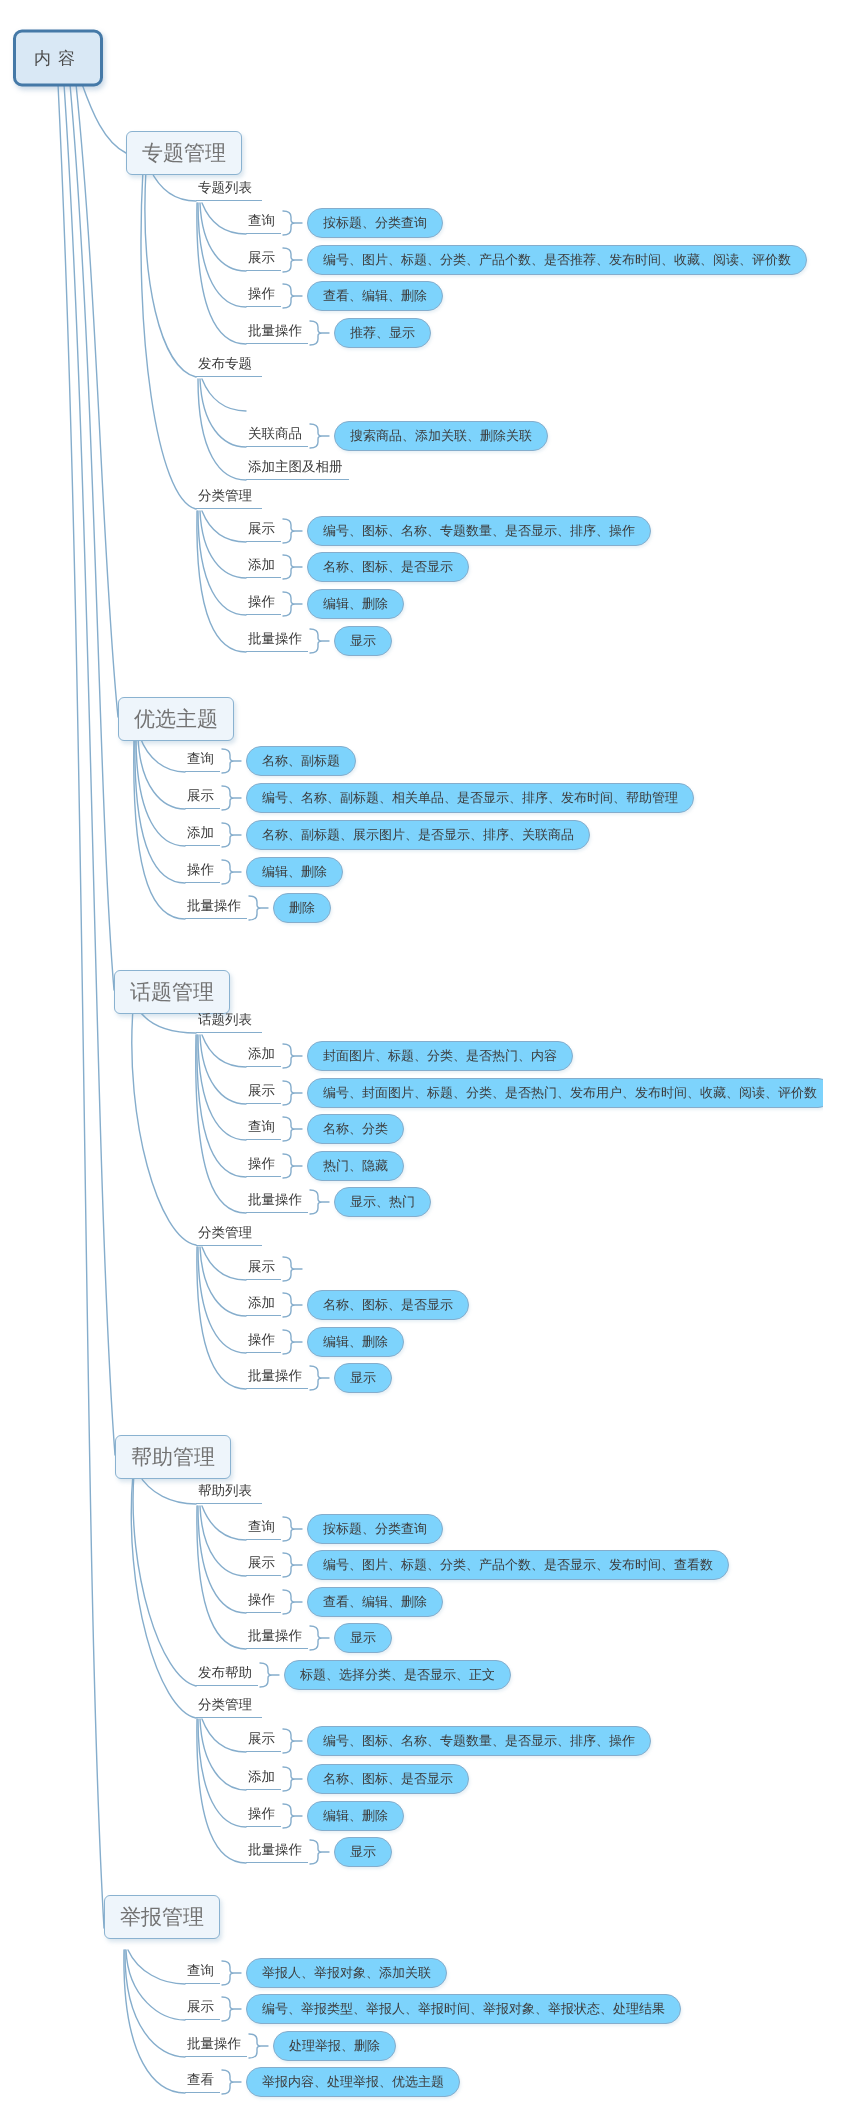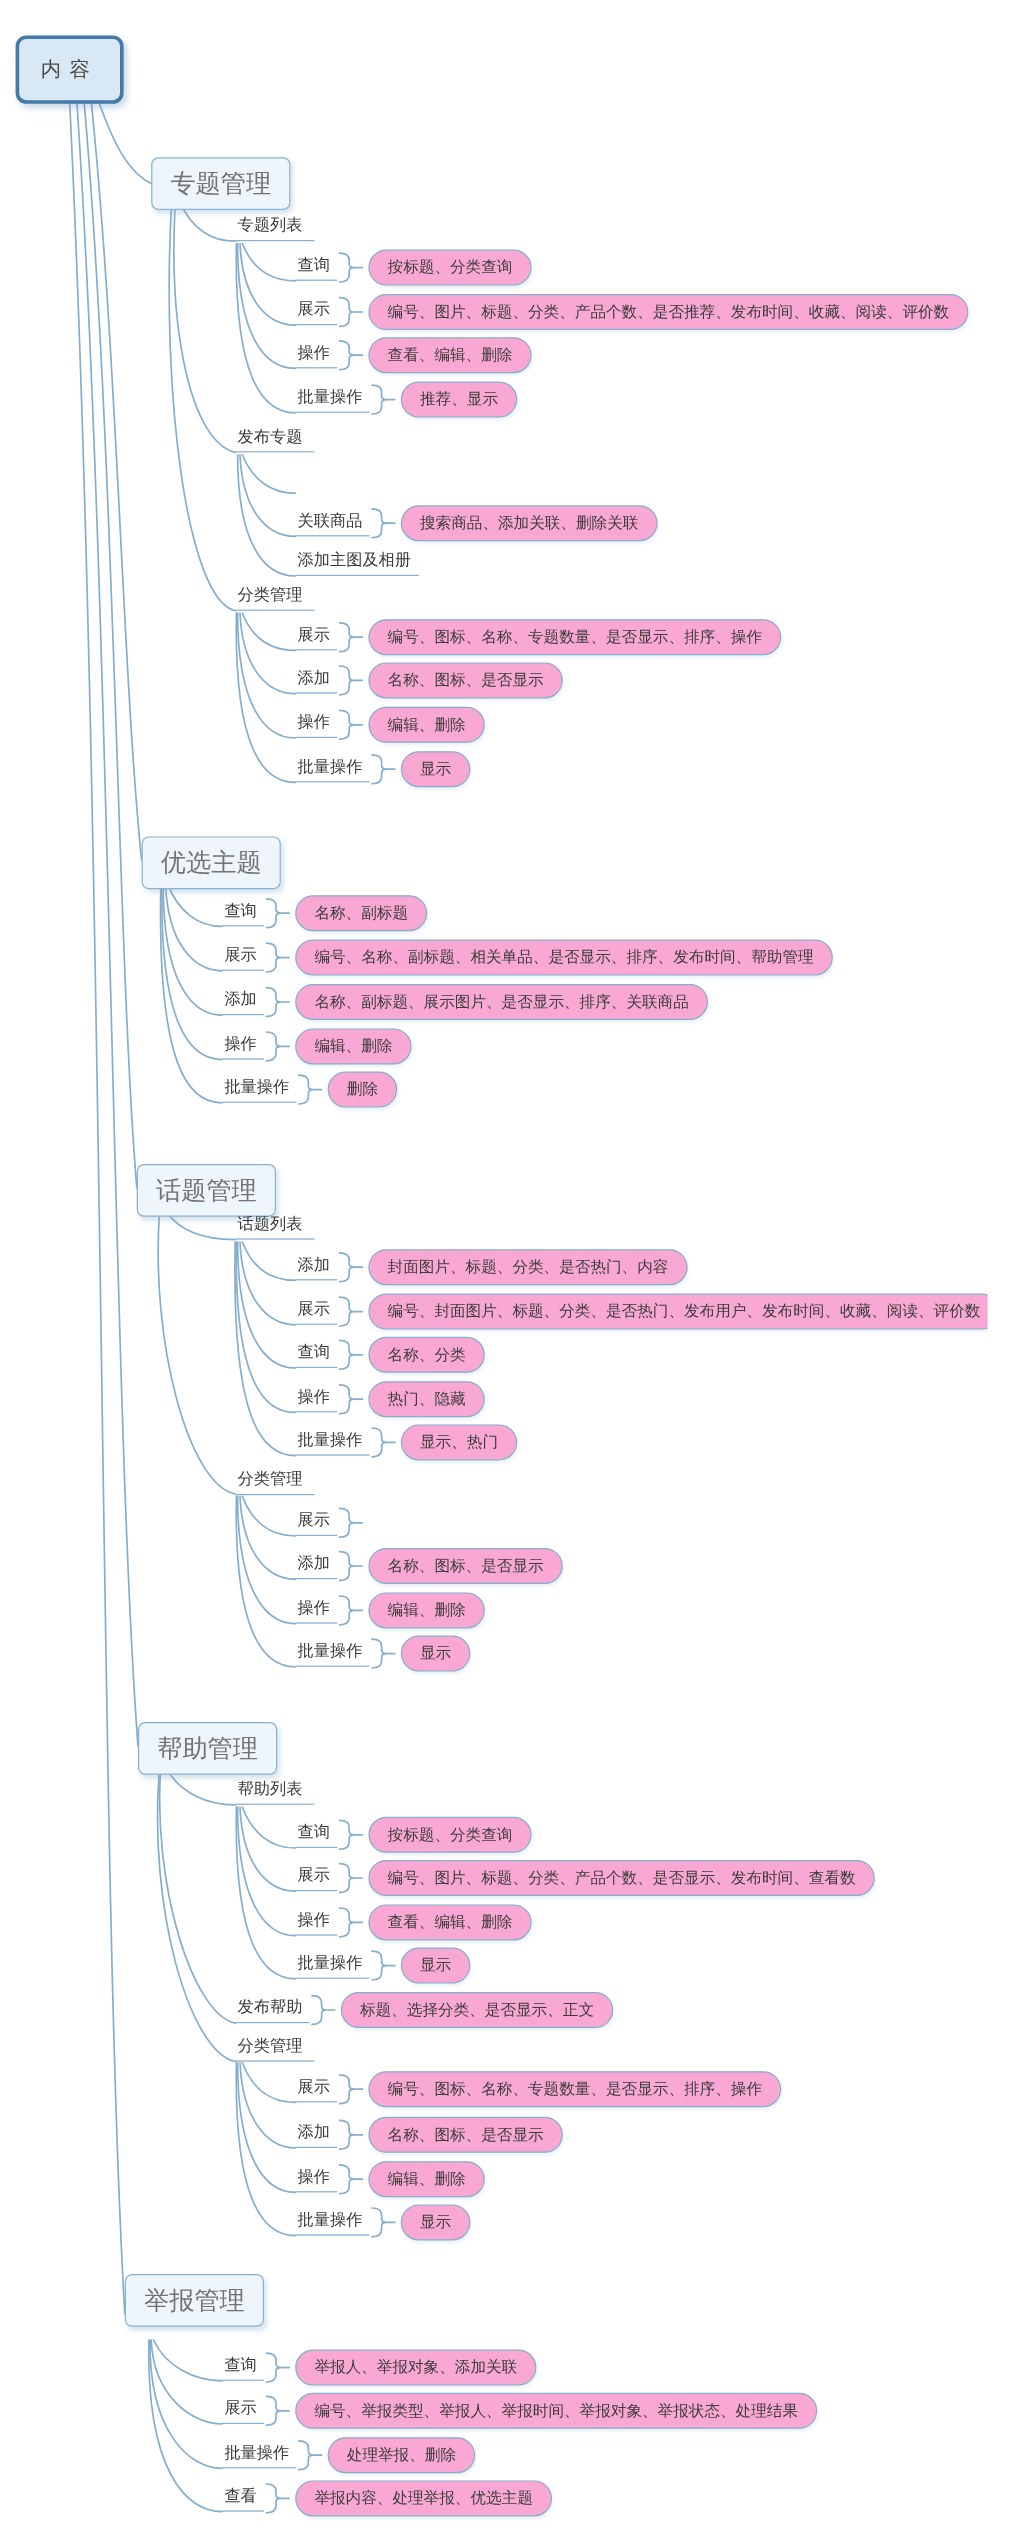--- a/index.html
+++ b/index.html
@@ -18,21 +18,21 @@
     background:#eef5fb;border:1.5px solid #8ab2d0;border-radius:6px;
     padding:7px 15px;font-size:21px;color:#737373;
     box-shadow:2px 3px 4px rgba(120,160,195,.28);
   }
   .glabel{transform:translateY(-50%);font-size:13.5px;}
   .glabel .ul{display:inline-block;border-bottom:1.3px solid #85adcc;padding:0 10px 3px 2px;}
   .row{display:flex;align-items:center;transform:translateY(-50%);}
   .row-label{font-size:13.5px;border-bottom:1.3px solid #85adcc;padding:0 6px 3px 2px;}
   .brace{flex:0 0 auto;margin:0 3px 0 1px;display:block;}
   .bubble{
-    font-size:13px;color:#3c3c3c;background:#f9a8d4;
+    font-size:13px;color:#3c3c3c;background:#7dd3fc;
     border:1.3px solid #85adcc;border-radius:999px;
     padding:5px 15px;box-shadow:1px 2px 3px rgba(130,170,200,.18);
   }
 </style>
 </head>
 <body>
 
 <div id="canvas">
 
   <svg id="wires" width="845" height="2120" viewBox="0 0 845 2120" fill="none" stroke="#85adcc" stroke-width="1.4" stroke-linecap="round">

